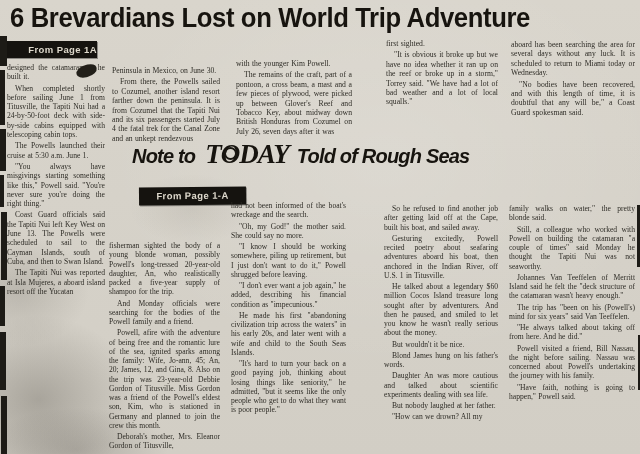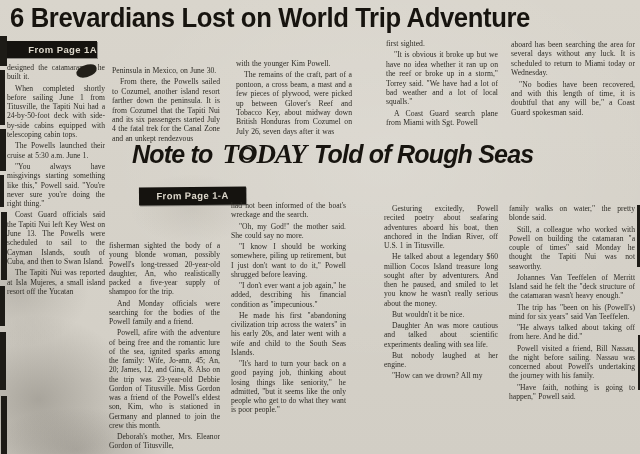--- a/index.html
+++ b/index.html
@@ -20,21 +20,21 @@
     letter-spacing:-0.4px;color:#17140f;transform:scaleX(0.95);transform-origin:left center;
   }
   .frombox{
     position:absolute;background:#15130f;color:#ded9cc;text-align:center;
     font-family:"Liberation Sans",sans-serif;font-weight:bold;font-size:9.5px;line-height:17px;
     letter-spacing:0.4px;box-shadow:1px 1px 0 rgba(0,0,0,0.35);
   }
   #frombox1{left:2px;top:41px;width:95px;height:17px;text-align:right;}
   #frombox2{left:139px;top:187px;width:107px;height:18px;line-height:18px;transform:rotate(-0.6deg);}
   .note-headline{position:absolute;left:132px;top:139px;width:506px;white-space:nowrap;color:#17140f;}
-  .nh-sans{font-family:"Liberation Sans",sans-serif;font-style:italic;font-weight:bold;font-size:25px;letter-spacing:-0.8px;}
+  .nh-sans{font-family:"Liberation Sans",sans-serif;font-style:italic;font-weight:bold;font-size:20px;letter-spacing:-0.8px;}
   .nh-today{font-family:"Liberation Serif",serif;font-style:italic;font-weight:bold;font-size:27px;letter-spacing:-1px;margin:0 8px 0 10px;}
   .today-o{display:inline-block;position:relative;}
   .today-o::after{content:"";position:absolute;left:3px;top:8px;width:9px;height:9px;border:2px solid #1a1712;border-radius:50%;}
   .col{
     position:absolute;color:#2e2c26;text-align:justify;overflow:hidden;
     font-size:7.7px;line-height:9.4px;word-spacing:0.4px;
   }
   .col p{margin:0 0 2px 0;text-indent:8px;}
   .col.nofirst p:first-child{text-indent:0;}
   .col.tight{font-size:7.6px;line-height:9.25px;margin-top:15px;}
@@ -59,34 +59,33 @@
   <div class="headline-main">6 Brevardians Lost on World Trip Adventure</div>
 
   <div class="frombox" id="frombox1">From Page 1A</div>
 
   <div class="col nofirst" id="col1">
       <p>designed the catamaran as he built it.</p>
       <p>When completed shortly before sailing June 1 from Titusville, the Tapiti Nui had a 24-by-50-foot deck with side-by-side cabins equipped with telescoping cabin tops.</p>
       <p>The Powells launched their cruise at 5:30 a.m. June 1.</p>
       <p>"You always have misgivings starting something like this," Powell said. "You're never sure you're doing the right thing."</p>
       <p>Coast Guard officials said the Tapiti Nui left Key West on June 13. The Powells were scheduled to sail to the Cayman Islands, south of Cuba, and then to Swan Island.</p>
-      <p>The Tapiti Nui was reported at Isla Mujeres, a small island resort off the Yucatan</p>
+      <p>The Tapiti Nui was reported at Isla Mujeres, a aboard island resort off the Yucatan</p>
     </div>
   <div class="col nofirst" id="col2t">
       <p>Peninsula in Mexico, on June 30.</p>
       <p>From there, the Powells sailed to Cozumel, another island resort farther down the peninsula. It is from Cozumel that the Tapiti Nui and its six passengers started July 4 the fatal trek for the Canal Zone and an unkept rendezvous</p>
     </div>
   <div class="col nofirst" id="col3t">
       <p>with the younger Kim Powell.</p>
       <p>The remains of the craft, part of a pontoon, a cross beam, a mast and a few pieces of plywood, were picked up between Glover's Reef and Tobacco Key, about midway down British Honduras from Cozumel on July 26, seven days after it was</p>
     </div>
   <div class="col nofirst" id="col4t">
       <p>first sighted.</p>
       <p>"It is obvious it broke up but we have no idea whether it ran up on the reef or broke up in a storm," Torrey said. "We have had a lot of bad weather and a lot of local squalls."</p>
-      <p>A Coast Guard search plane from Miami with Sgt. Powell</p>
     </div>
   <div class="col nofirst" id="col5t">
       <p>aboard has been searching the area for several days without any luck. It is scheduled to return to Miami today or Wednesday.</p>
       <p>"No bodies have been recovered, and with this length of time, it is doubtful that any will be," a Coast Guard spokesman said.</p>
     </div>
 
   <div class="note-headline">
     <span class="nh-sans">Note to</span><span class="nh-today"><span>T</span><span class="today-o">O</span><span>DAY</span></span><span class="nh-sans">Told of Rough Seas</span>
   </div>
 
@@ -100,25 +99,27 @@
     </div>
   <div class="col nofirst tight" id="col3b">
       <p>had not been informed of the boat's wreckage and the search.</p>
       <p>"Oh, my God!" the mother said. She could say no more.</p>
       <p>"I know I should be working somewhere, piling up retirement, but I just don't want to do it," Powell shrugged before leaving.</p>
       <p>"I don't ever want a job again," he added, describing his financial condition as "impecunious."</p>
       <p>He made his first "abandoning civilization trip across the waters" in his early 20s, and later went with a wife and child to the South Seas Islands.</p>
       <p>"It's hard to turn your back on a good paying job, thinking about losing things like seniority," he admitted, "but it seems like the only people who get to do what they want is poor people."</p>
     </div>
   <div class="col tight" id="col4b">
+      <p>So he refused to find another job after getting laid off at the Cape, built his boat, and sailed away.</p>
       <p>Gesturing excitedly, Powell recited poetry about seafaring adventures aboard his boat, then anchored in the Indian River, off U.S. 1 in Titusville.</p>
       <p>He talked about a legendary $60 million Cocos Island treasure long sought after by adventurers. And then he paused, and smiled to let you know he wasn't really serious about the money.</p>
       <p>But wouldn't it be nice.</p>
+      <p>Blond James hung on his father's words.</p>
       <p>Daughter An was more cautious and talked about scientific experiments dealing with sea life.</p>
-      <p>But nobody laughed at her engine.</p>
+      <p>But nobody laughed at her father.</p>
       <p>"How can we drown? All my</p>
     </div>
   <div class="col nofirst tight" id="col5b">
       <p>family walks on water," the pretty blonde said.</p>
       <p>Still, a colleague who worked with Powell on building the catamaran "a couple of times" said Monday he thought the Tapiti Nui was not seaworthy.</p>
       <p>Johannes Van Teeffelen of Merritt Island said he felt the "deck structure of the catamaran wasn't heavy enough."</p>
       <p>The trip has "been on his (Powell's) mind for six years" said Van Teeffelen.</p>
       <p>"He always talked about taking off from here. And he did."</p>
       <p>Powell visited a friend, Bill Nassau, the night before sailing. Nassau was concerned about Powell's undertaking the journey with his family.</p>
       <p>"Have faith, nothing is going to happen," Powell said.</p>

